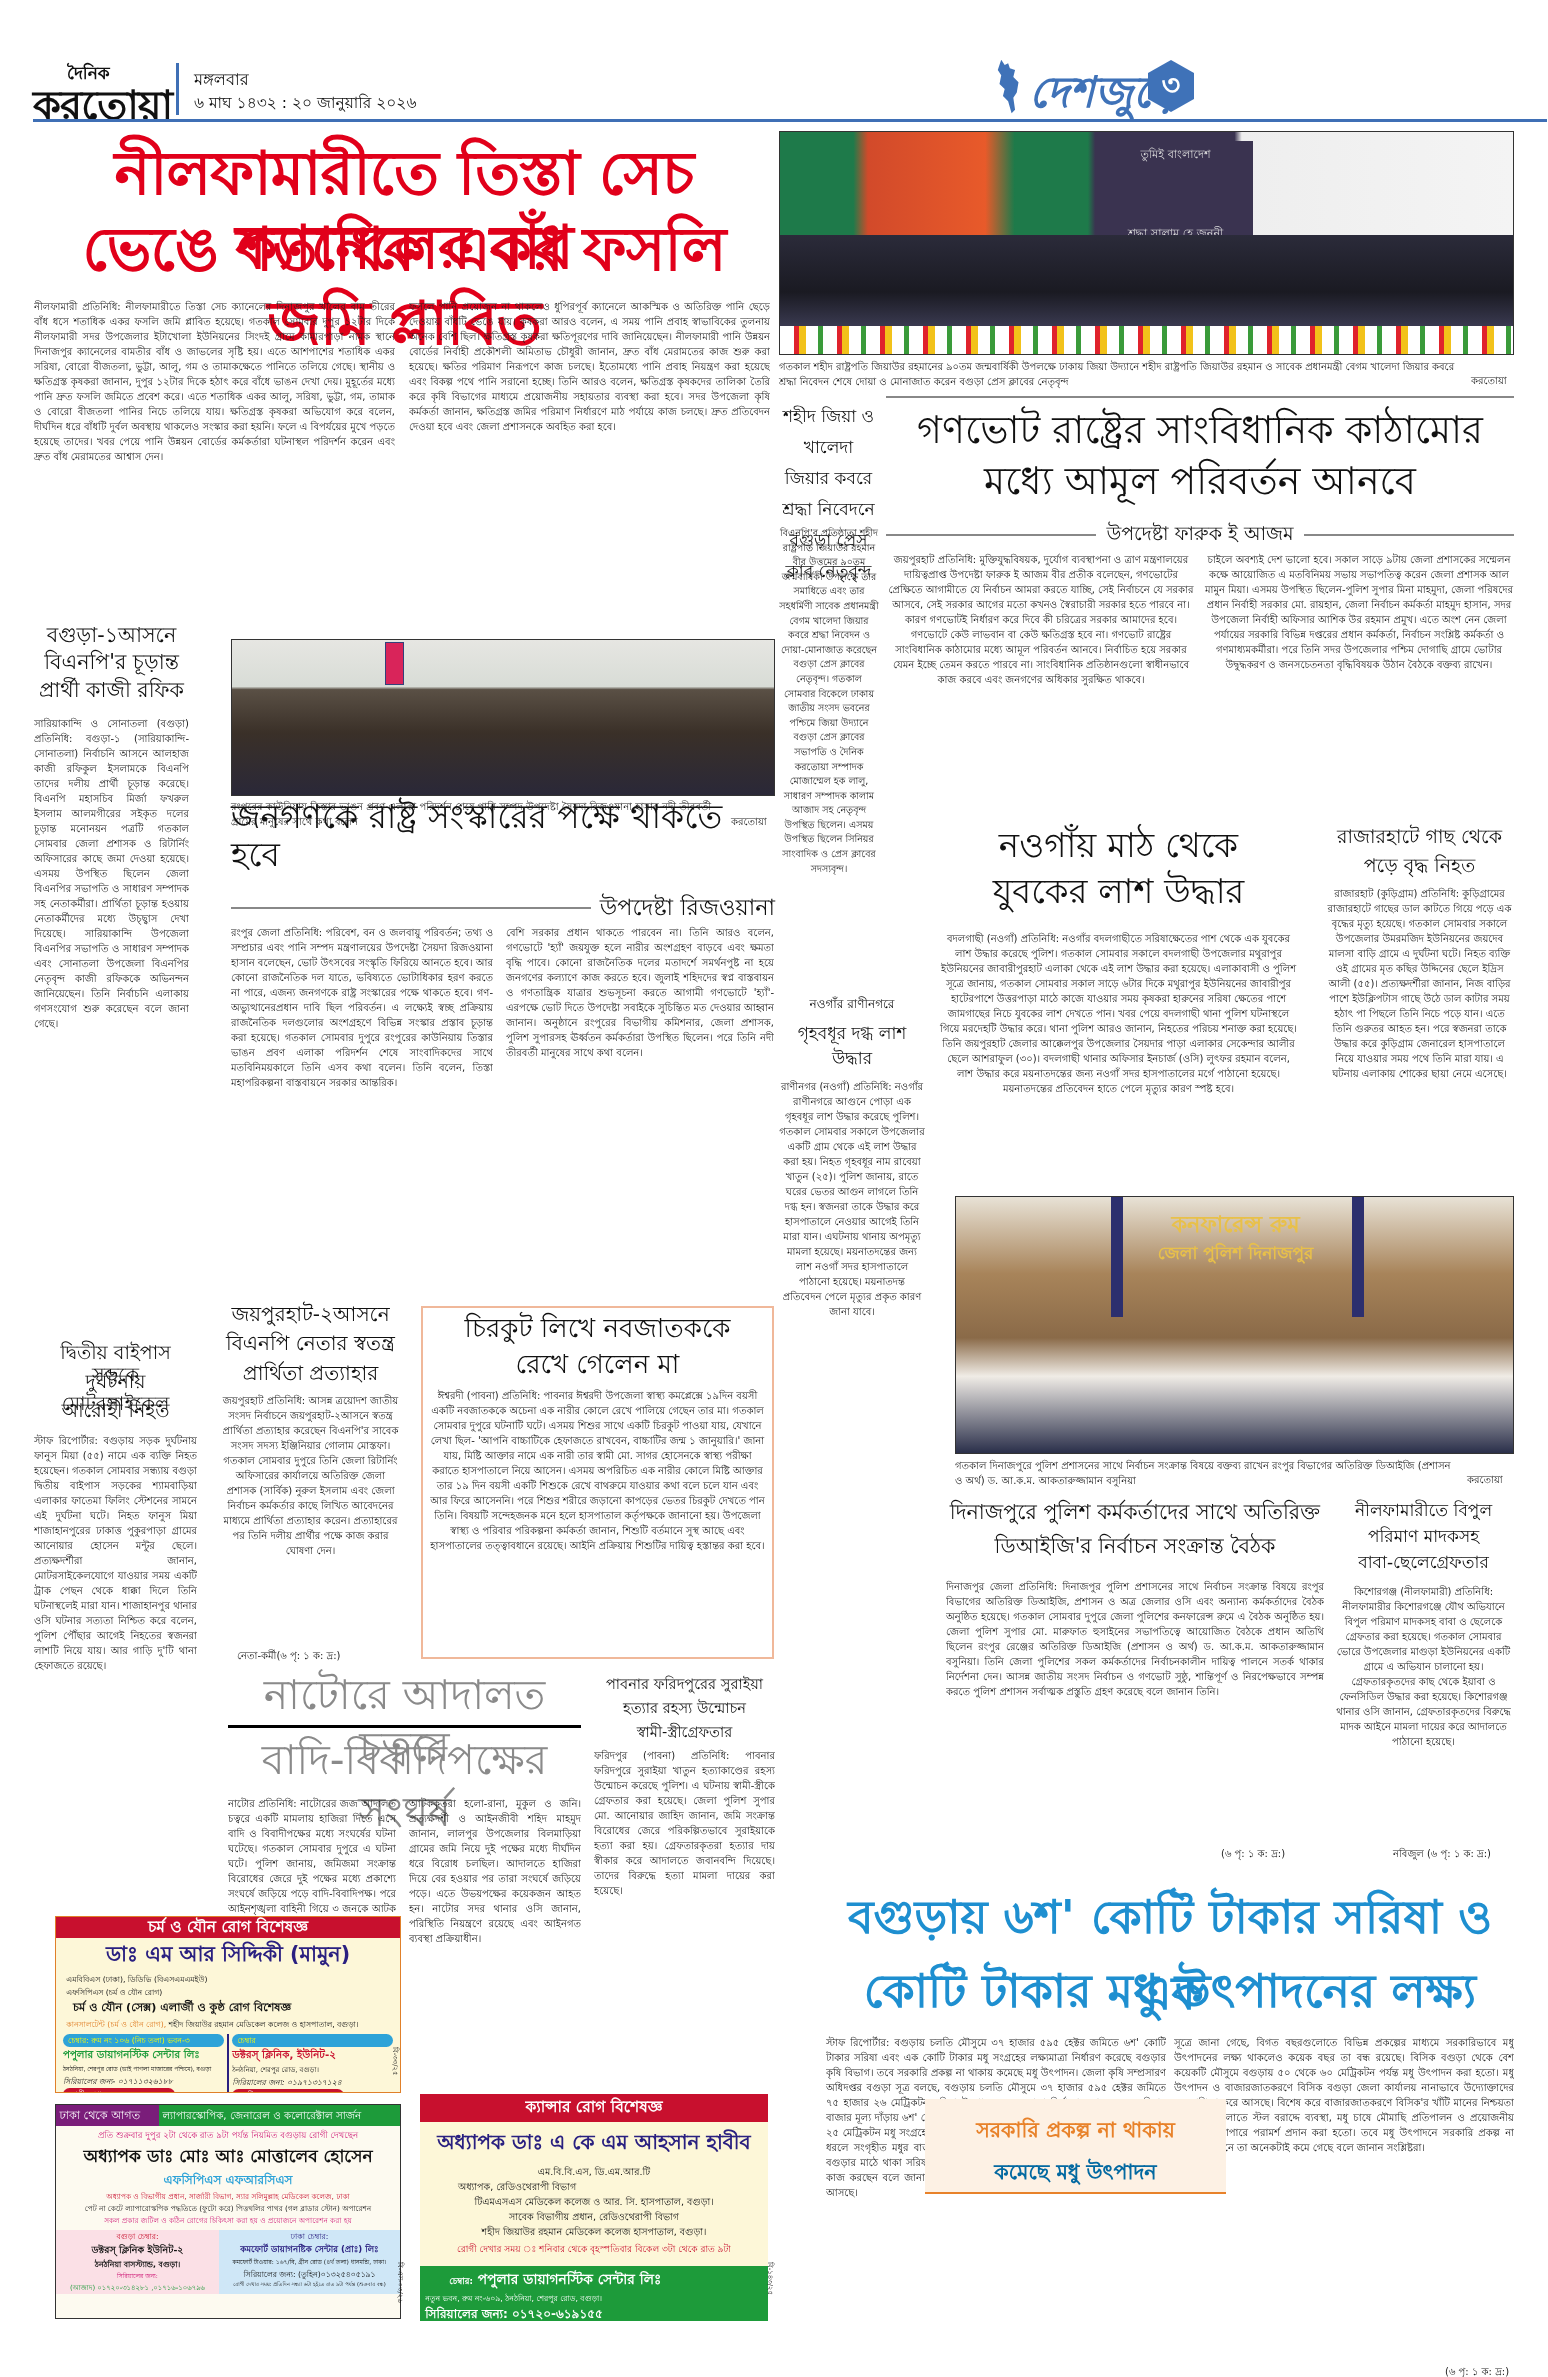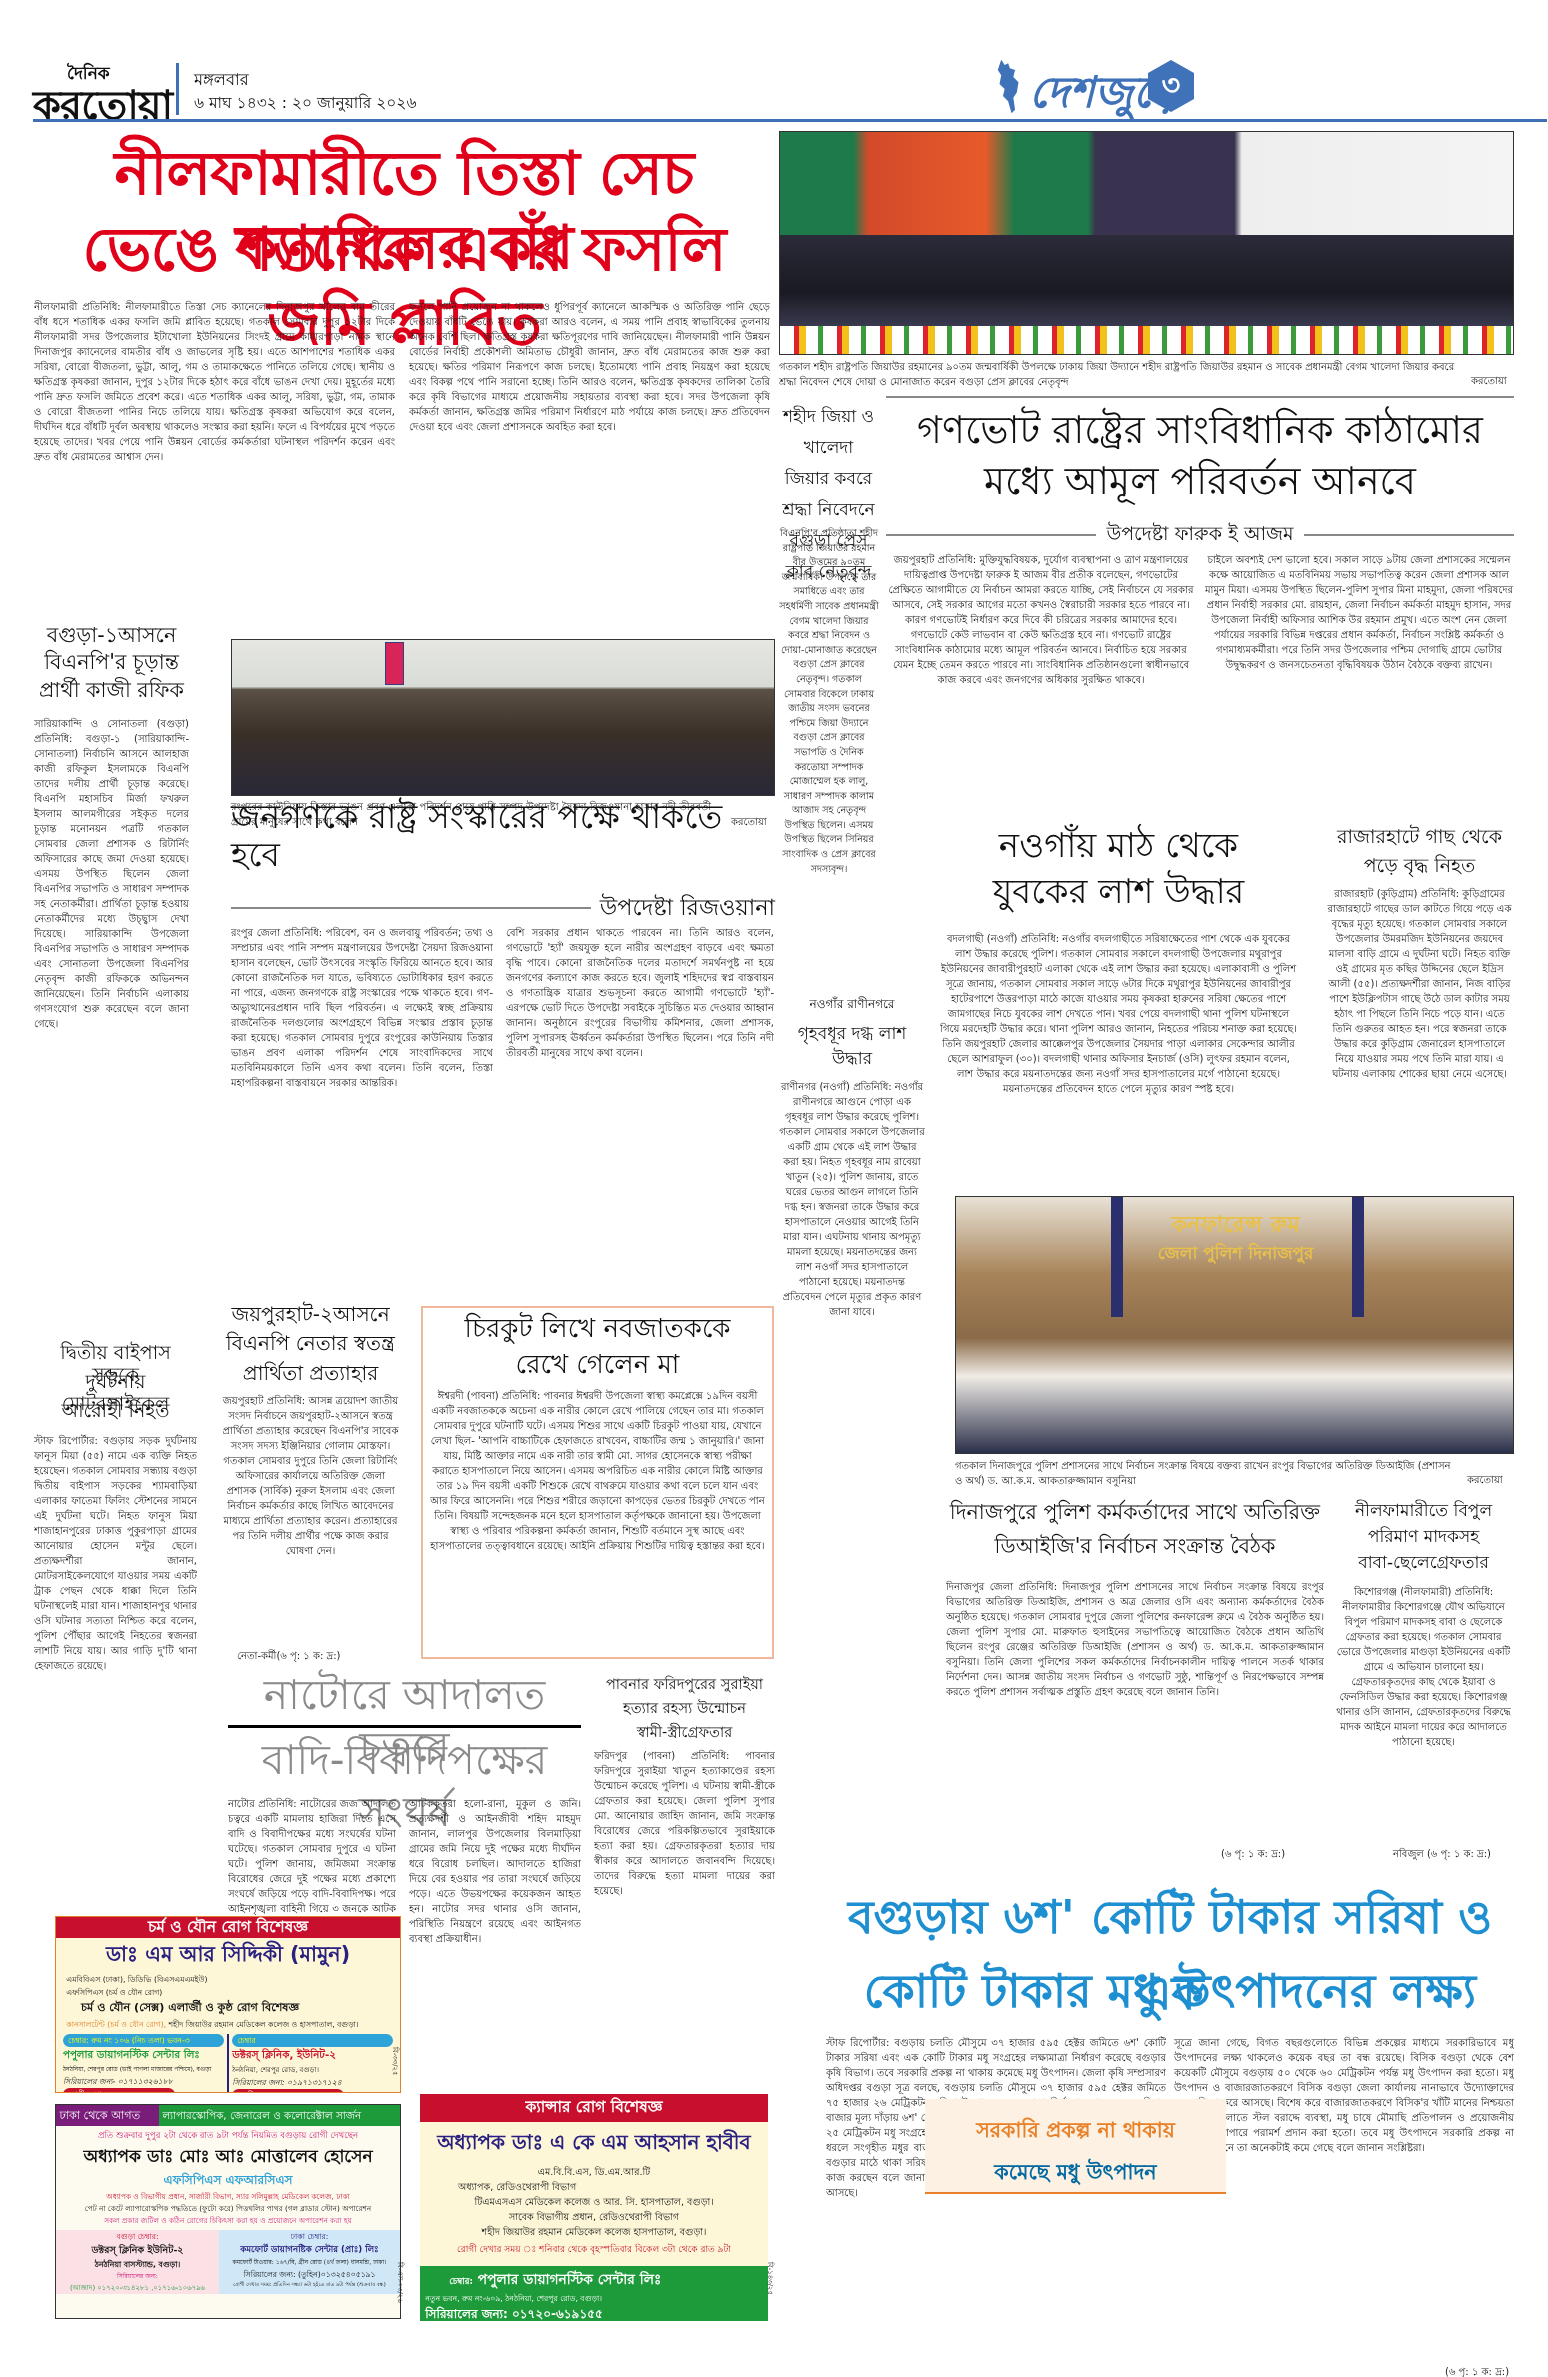--- a/index.html
+++ b/index.html
@@ -41,20 +41,24 @@
   <div class="abs page-hex" style="left:1148px;top:60px;">৩</div>
   <div class="abs mast-line" style="left:33px;top:119px;width:1514px;"></div>
 </div>
 
 <div class="abs red-hl" style="left:34px;top:136px;width:740px;">নীলফামারীতে তিস্তা সেচ ক্যানেলের বাঁধ</div>
 <div class="abs red-hl" style="left:34px;top:212px;width:740px;">ভেঙে শতাধিক একর ফসলি জমি প্লাবিত</div>
 <div class="abs body-text" style="left:34px;top:299px;width:361px;height:320px;overflow:hidden;">নীলফামারী প্রতিনিধি: নীলফামারীতে তিস্তা সেচ ক্যানেলের দিনাজপুর খালের বাম তীরের বাঁধ ধসে শতাধিক একর ফসলি জমি প্লাবিত হয়েছে। গতকাল সোমবার দুপুর ১২টার দিকে নীলফামারী সদর উপজেলার ইটাখোলা ইউনিয়নের সিংদই গ্রামে কামারপাড়া নামক স্থানে দিনাজপুর ক্যানেলের বামতীর বাঁধ ও জাভলের সৃষ্টি হয়। এতে আশপাশের শতাধিক একর সরিষা, বোরো বীজতলা, ভুট্টা, আলু, গম ও তামাকক্ষেতে পানিতে তলিয়ে গেছে। স্থানীয় ও ক্ষতিগ্রস্ত কৃষকরা জানান, দুপুর ১২টার দিকে হঠাৎ করে বাঁধে ভাঙন দেখা দেয়। মুহূর্তের মধ্যে পানি দ্রুত ফসলি জমিতে প্রবেশ করে। এতে শতাধিক একর আলু, সরিষা, ভুট্টা, গম, তামাক ও বোরো বীজতলা পানির নিচে তলিয়ে যায়। ক্ষতিগ্রস্ত কৃষকরা অভিযোগ করে বলেন, দীর্ঘদিন ধরে বাঁধটি দুর্বল অবস্থায় থাকলেও সংস্কার করা হয়নি। ফলে এ বিপর্যয়ের মুখে পড়তে হয়েছে তাদের। খবর পেয়ে পানি উন্নয়ন বোর্ডের কর্মকর্তারা ঘটনাস্থল পরিদর্শন করেন এবং দ্রুত বাঁধ মেরামতের আশ্বাস দেন।</div>
 <div class="abs body-text" style="left:409px;top:299px;width:361px;height:320px;overflow:hidden;">ফসলে পানি প্রয়োজন না থাকলেও ধুপিরপূর্ব ক্যানেলে আকস্মিক ও অতিরিক্ত পানি ছেড়ে দেওয়ায় বাঁধটি ভেঙে যায়। কৃষকরা আরও বলেন, এ সময় পানি প্রবাহ স্বাভাবিকের তুলনায় অনেক বেশি ছিল। ক্ষতিগ্রস্ত কৃষকরা ক্ষতিপূরণের দাবি জানিয়েছেন। নীলফামারী পানি উন্নয়ন বোর্ডের নির্বাহী প্রকৌশলী অমিতাভ চৌধুরী জানান, দ্রুত বাঁধ মেরামতের কাজ শুরু করা হয়েছে। ক্ষতির পরিমাণ নিরূপণে কাজ চলছে। ইতোমধ্যে পানি প্রবাহ নিয়ন্ত্রণ করা হয়েছে এবং বিকল্প পথে পানি সরানো হচ্ছে। তিনি আরও বলেন, ক্ষতিগ্রস্ত কৃষকদের তালিকা তৈরি করে কৃষি বিভাগের মাধ্যমে প্রয়োজনীয় সহায়তার ব্যবস্থা করা হবে। সদর উপজেলা কৃষি কর্মকর্তা জানান, ক্ষতিগ্রস্ত জমির পরিমাণ নির্ধারণে মাঠ পর্যায়ে কাজ চলছে। দ্রুত প্রতিবেদন দেওয়া হবে এবং জেলা প্রশাসনকে অবহিত করা হবে।</div>
 
 <div class="abs photo" style="left:779px;top:131px;width:735px;height:224px;background:linear-gradient(90deg,#1e7a4a 0%,#1e7a4a 10%,#d24a2a 12%,#e85a2a 28%,#1e7a4a 32%,#1e7a4a 42%,#3a3350 43%,#3a3350 62%,#eee 63%,#f4f4f4 100%);">
+  <div class="abs" style="left:318px;top:8.6px;width:155px;height:103px;background:#3a3350;color:#ddd;font-size:11.2px;text-align:center;padding-top:5.2px;">
+    <div>তুমিই বাংলাদেশ</div>
+    <div style="margin-top:60px;">শ্রদ্ধা সালাম হে জননী</div>
+  </div>
   <div class="abs" style="left:0;top:103px;width:735px;height:95px;background:linear-gradient(180deg,#2b2b3a 0%,#1a1a22 60%,#3d3d55 100%);"></div>
   <div class="abs" style="left:0;top:194px;width:735px;height:30px;background:repeating-linear-gradient(90deg,#fff 0 13.8px,#e0222c 13.8px 19px,#f2c21a 19px 26px,#fff 26px 38px,#3a9b3a 38px 43px);"></div>
 </div>
 <div class="abs caption" style="left:779px;top:360px;width:688px;">গতকাল শহীদ রাষ্ট্রপতি জিয়াউর রহমানের ৯০তম জন্মবার্ষিকী উপলক্ষে ঢাকায় জিয়া উদ্যানে শহীদ রাষ্ট্রপতি জিয়াউর রহমান ও সাবেক প্রধানমন্ত্রী বেগম খালেদা জিয়ার কবরে শ্রদ্ধা নিবেদন শেষে দোয়া ও মোনাজাত করেন বগুড়া প্রেস ক্লাবের নেতৃবৃন্দ</div>
 <div class="abs caption" style="left:1471px;top:374px;">করতোয়া</div>
 
 <div class="abs hl" style="left:781px;top:401px;width:95px;font-size:17px;line-height:31px;">শহীদ জিয়া ও খালেদা জিয়ার কবরে শ্রদ্ধা নিবেদনে বগুড়া প্রেস ক্লাব নেতৃবৃন্দ</div>
 <div class="abs body-text center" style="left:779px;top:526px;width:100px;height:378px;overflow:hidden;font-size:9.5px;line-height:14.6px;">বিএনপি'র প্রতিষ্ঠাতা শহীদ রাষ্ট্রপতি জিয়াউর রহমান বীর উত্তমের ৯০তম জন্মবার্ষিকী উপলক্ষে তার সমাধিতে এবং তার সহধর্মিণী সাবেক প্রধানমন্ত্রী বেগম খালেদা জিয়ার কবরে শ্রদ্ধা নিবেদন ও দোয়া-মোনাজাত করেছেন বগুড়া প্রেস ক্লাবের নেতৃবৃন্দ। গতকাল সোমবার বিকেলে ঢাকায় জাতীয় সংসদ ভবনের পশ্চিমে জিয়া উদ্যানে বগুড়া প্রেস ক্লাবের সভাপতি ও দৈনিক করতোয়া সম্পাদক মোজাম্মেল হক লালু, সাধারণ সম্পাদক কালাম আজাদ সহ নেতৃবৃন্দ উপস্থিত ছিলেন। এসময় উপস্থিত ছিলেন সিনিয়র সাংবাদিক ও প্রেস ক্লাবের সদস্যবৃন্দ।</div>
 
 <div class="abs rule" style="left:886px;top:396px;width:628px;"></div>
@@ -155,21 +159,21 @@
   <div style="color:#e8822a;font-size:20.6px;font-weight:bold;margin-top:15.5px;">সরকারি প্রকল্প না থাকায়</div>
   <div style="color:#0369a1;font-size:20.6px;font-weight:bold;margin-top:8.6px;">কমেছে মধু উৎপাদন</div>
 </div>
 <div class="abs body-text" style="left:1445px;top:2364px;background:#fff;">(৬ পৃ: ১ ক: দ্র:)</div>
 
 <div class="abs ad" style="left:55px;top:1916px;width:346px;height:177px;background:#fdf7d8;border-color:#e0802a;">
   <div style="background:#c8102e;color:#fff;text-align:center;font-size:15.5px;font-weight:bold;height:20.6px;line-height:20.6px;">চর্ম ও যৌন রোগ বিশেষজ্ঞ</div>
   <div style="color:#2a2080;font-size:20.6px;font-weight:bold;text-align:center;margin-top:1.7px;">ডাঃ এম আর সিদ্দিকী (মামুন)</div>
   <div style="font-size:7.7px;margin-left:10.3px;">এমবিবিএস (ঢাকা), ডিডিভি (বিএসএমএমইউ)</div>
   <div style="font-size:7.7px;margin-left:10.3px;">এফসিপিএস (চর্ম ও যৌন রোগ)</div>
-  <div style="font-size:11.2px;font-weight:bold;margin-left:25px;">চর্ম ও যৌন (সেক্স) এলার্জী ও কুষ্ঠ রোগ বিশেষজ্ঞ</div>
+  <div style="font-size:11.2px;font-weight:bold;margin-left:17px;">চর্ম ও যৌন (সেক্স) এলার্জী ও কুষ্ঠ রোগ বিশেষজ্ঞ</div>
   <div style="font-size:7.7px;margin-left:10.3px;"><span style="color:#e0802a;">কানসালটেন্ট (চর্ম ও যৌন রোগ),</span> <span>শহীদ জিয়াউর রহমান মেডিকেল কলেজ ও হাসপাতাল, বগুড়া।</span></div>
   <div style="display:flex;gap:3.4px;margin:2.6px 6.9px 0;">
     <div style="flex:1;font-size:7.7px;">
       <div style="background:#2ea3d8;color:#ff0;border-radius:6.9px;padding:0 5.2px;">চেম্বার: রুম নং ১০৬ (নিচ তলা) ভবন-৩</div>
       <div style="color:#1d9b3a;font-size:10.3px;font-weight:bold;">পপুলার ডায়াগনস্টিক সেন্টার লিঃ</div>
       <div style="font-size:6px;">ঠনঠনিয়া, শেরপুর রোড (ভাই পাগলা মাজারের পশ্চিমে), বগুড়া</div>
       <div style="font-style:italic;">সিরিয়ালের জন্য- ০১৭১১৩২৬১৮৮</div>
       <div style="background:#c8102e;color:#fff;border-radius:6.9px;padding:0 5.2px;width:112px;">রোগী দেখার সময়</div>
 
     </div>

